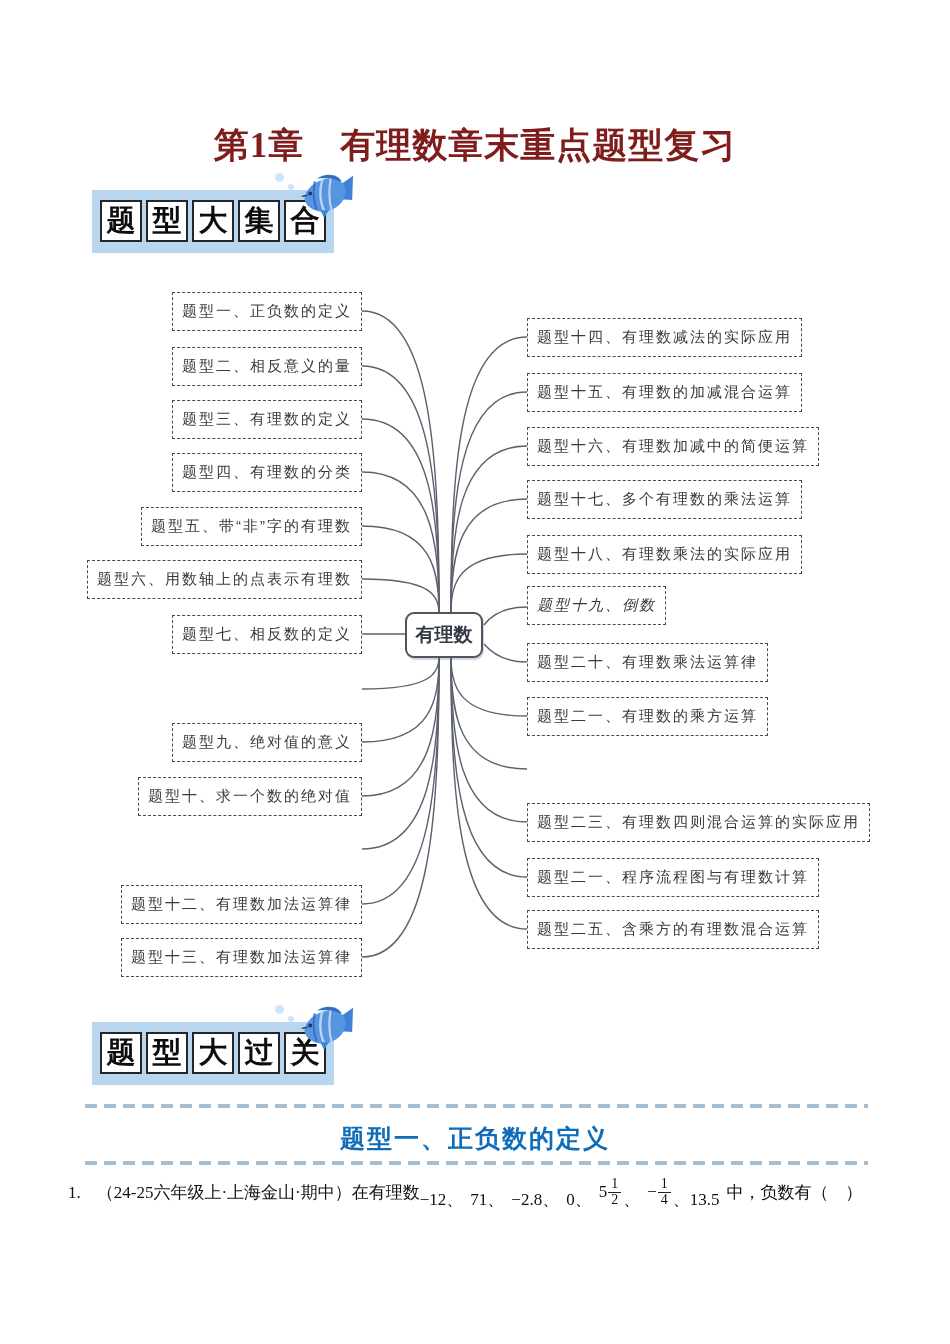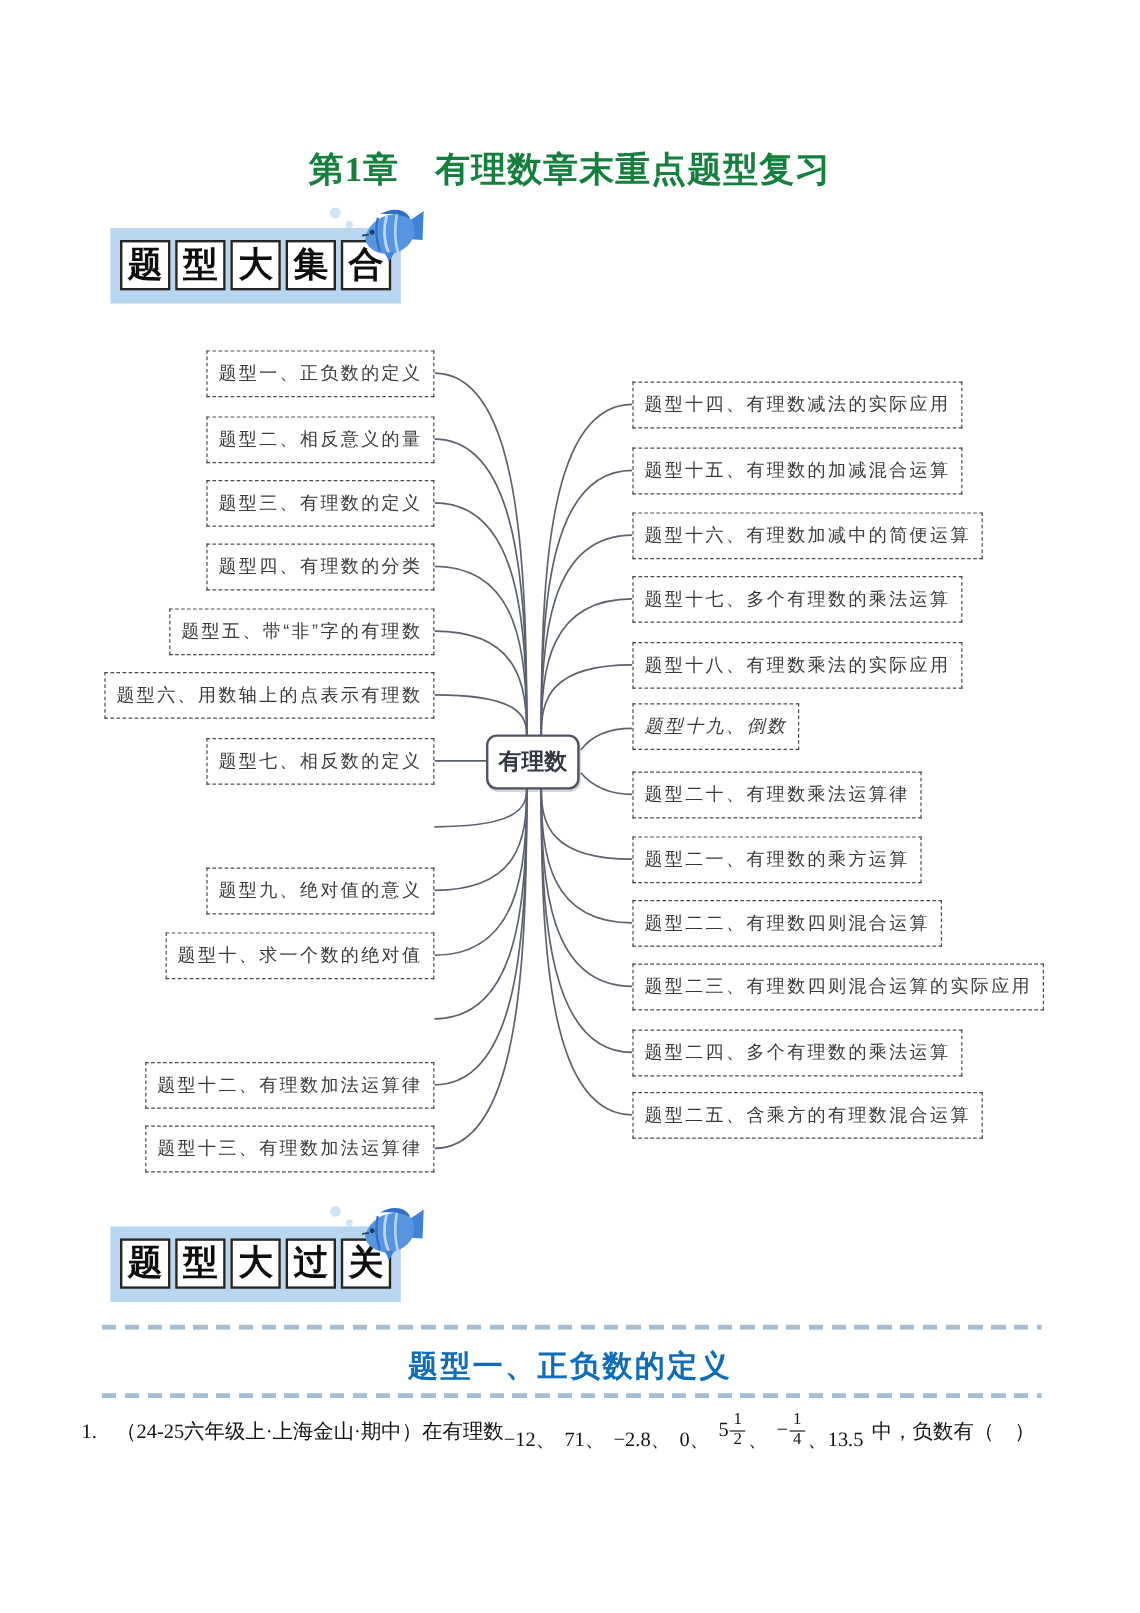--- a/index.html
+++ b/index.html
@@ -1,21 +1,21 @@
 <!DOCTYPE html>
 <html><head>
 <meta charset="utf-8">
 <style>
   html,body{margin:0;padding:0;background:#fff;}
   .page{position:relative;width:950px;height:1344px;background:#ffffff;overflow:hidden;
         font-family:"Liberation Serif",serif;color:#1a1a1a;}
 
   
   .doc-title{position:absolute;top:122px;left:0;width:100%;text-align:center;
-             font-size:29px;font-weight:bold;letter-spacing:1px;color:#15803d;}
+             font-size:35px;font-weight:bold;letter-spacing:1px;color:#7f1d1d;}
 
   
   .badge{position:absolute;background:#b9d6f0;padding:10px 8px 11px 8px;z-index:4;}
   .badge-cells{display:flex;gap:4px;}
   .badge-cell{width:42px;height:42px;background:#ffffff;border:2px solid #262626;box-sizing:border-box;
               display:flex;align-items:center;justify-content:center;
               font-family:"Liberation Serif",serif;font-weight:bold;font-size:29px;color:#0d0d0d;}
   .fish{position:absolute;right:-20px;top:-19px;width:56px;height:47px;}
   .bubble{position:absolute;border-radius:50%;background:#cfe4f7;}
   .bubble.b1{width:9px;height:9px;right:50px;top:-17px;}
@@ -132,23 +132,22 @@
   <div class="mnode la" style="top:938px;">题型十三、有理数加法运算律</div>
 
   <div class="mnode ra" style="top:318px;">题型十四、有理数减法的实际应用</div>
   <div class="mnode ra" style="top:373px;">题型十五、有理数的加减混合运算</div>
   <div class="mnode ra" style="top:427px;">题型十六、有理数加减中的简便运算</div>
   <div class="mnode ra" style="top:480px;">题型十七、多个有理数的乘法运算</div>
   <div class="mnode ra" style="top:535px;">题型十八、有理数乘法的实际应用</div>
   <div class="mnode ra" style="top:586px;font-style:italic;">题型十九、倒数</div>
   <div class="mnode ra" style="top:643px;">题型二十、有理数乘法运算律</div>
   <div class="mnode ra" style="top:697px;">题型二一、有理数的乘方运算</div>
-  <div class="mnode ra" style="top:750px;">题型二二、有理数四则混合运算</div>
   <div class="mnode ra" style="top:803px;">题型二三、有理数四则混合运算的实际应用</div>
-  <div class="mnode ra" style="top:858px;">题型二四、多个有理数的乘法运算</div>
+  <div class="mnode ra" style="top:858px;">题型二一、程序流程图与有理数计算</div>
   <div class="mnode ra" style="top:910px;">题型二五、含乘方的有理数混合运算</div>
 
   <div class="badge" style="left:92px;top:1022px;">
     <span class="bubble b1"></span>
     <span class="bubble b2"></span>
     <svg class="fish" viewBox="0 0 60 50">
       <path d="M46,14 L59,5 L58,31 L45,30 Z" fill="#3f82d6"></path>
       <path d="M7,27 C12,12 30,4 44,10 C50,13 52,20 50,27 C47,38 34,45 22,43 C12,41 6,34 7,27 Z" fill="#5795e0"></path>
       <path d="M20,8 C30,1 44,3 47,12 C40,8 28,7 20,8 Z" fill="#2f6fc4"></path>
       <path d="M26,9 C23,20 23,32 28,43" stroke="#bcd7f3" stroke-width="2.5" fill="none"></path>

